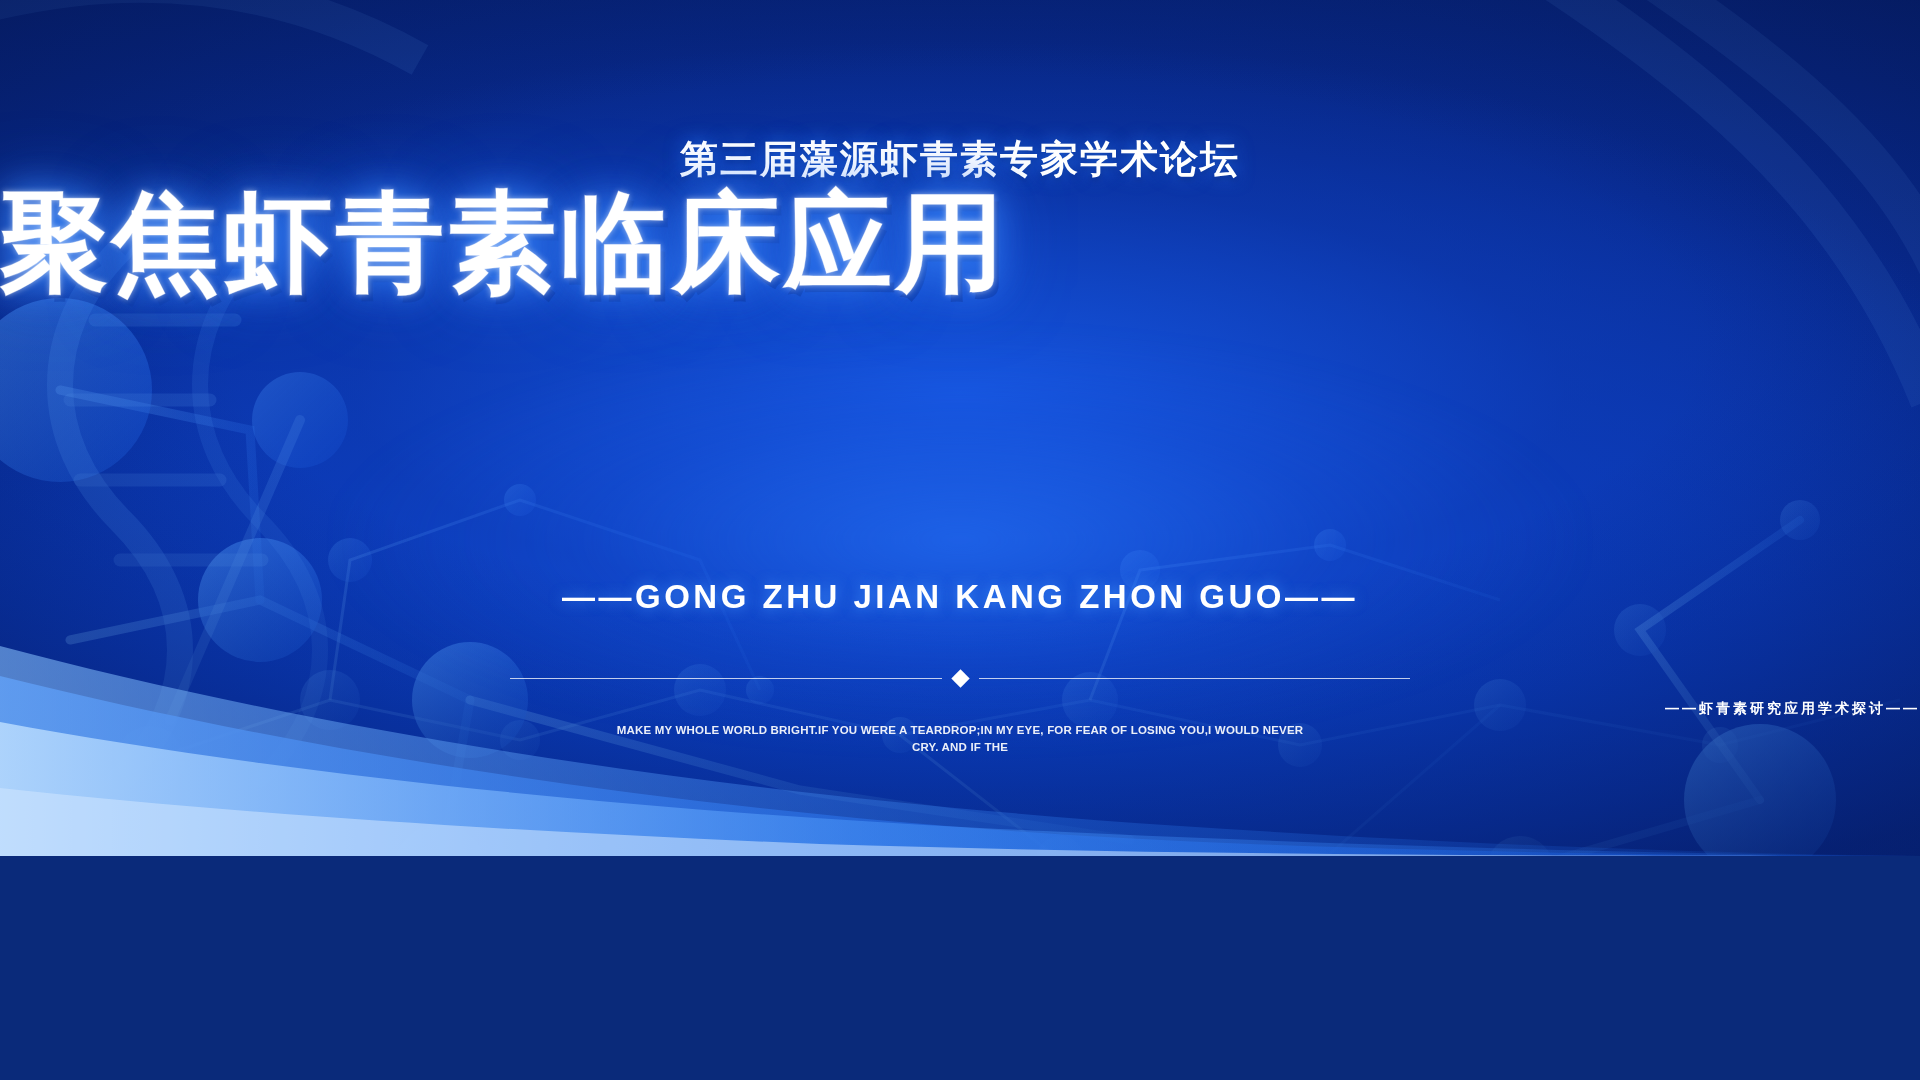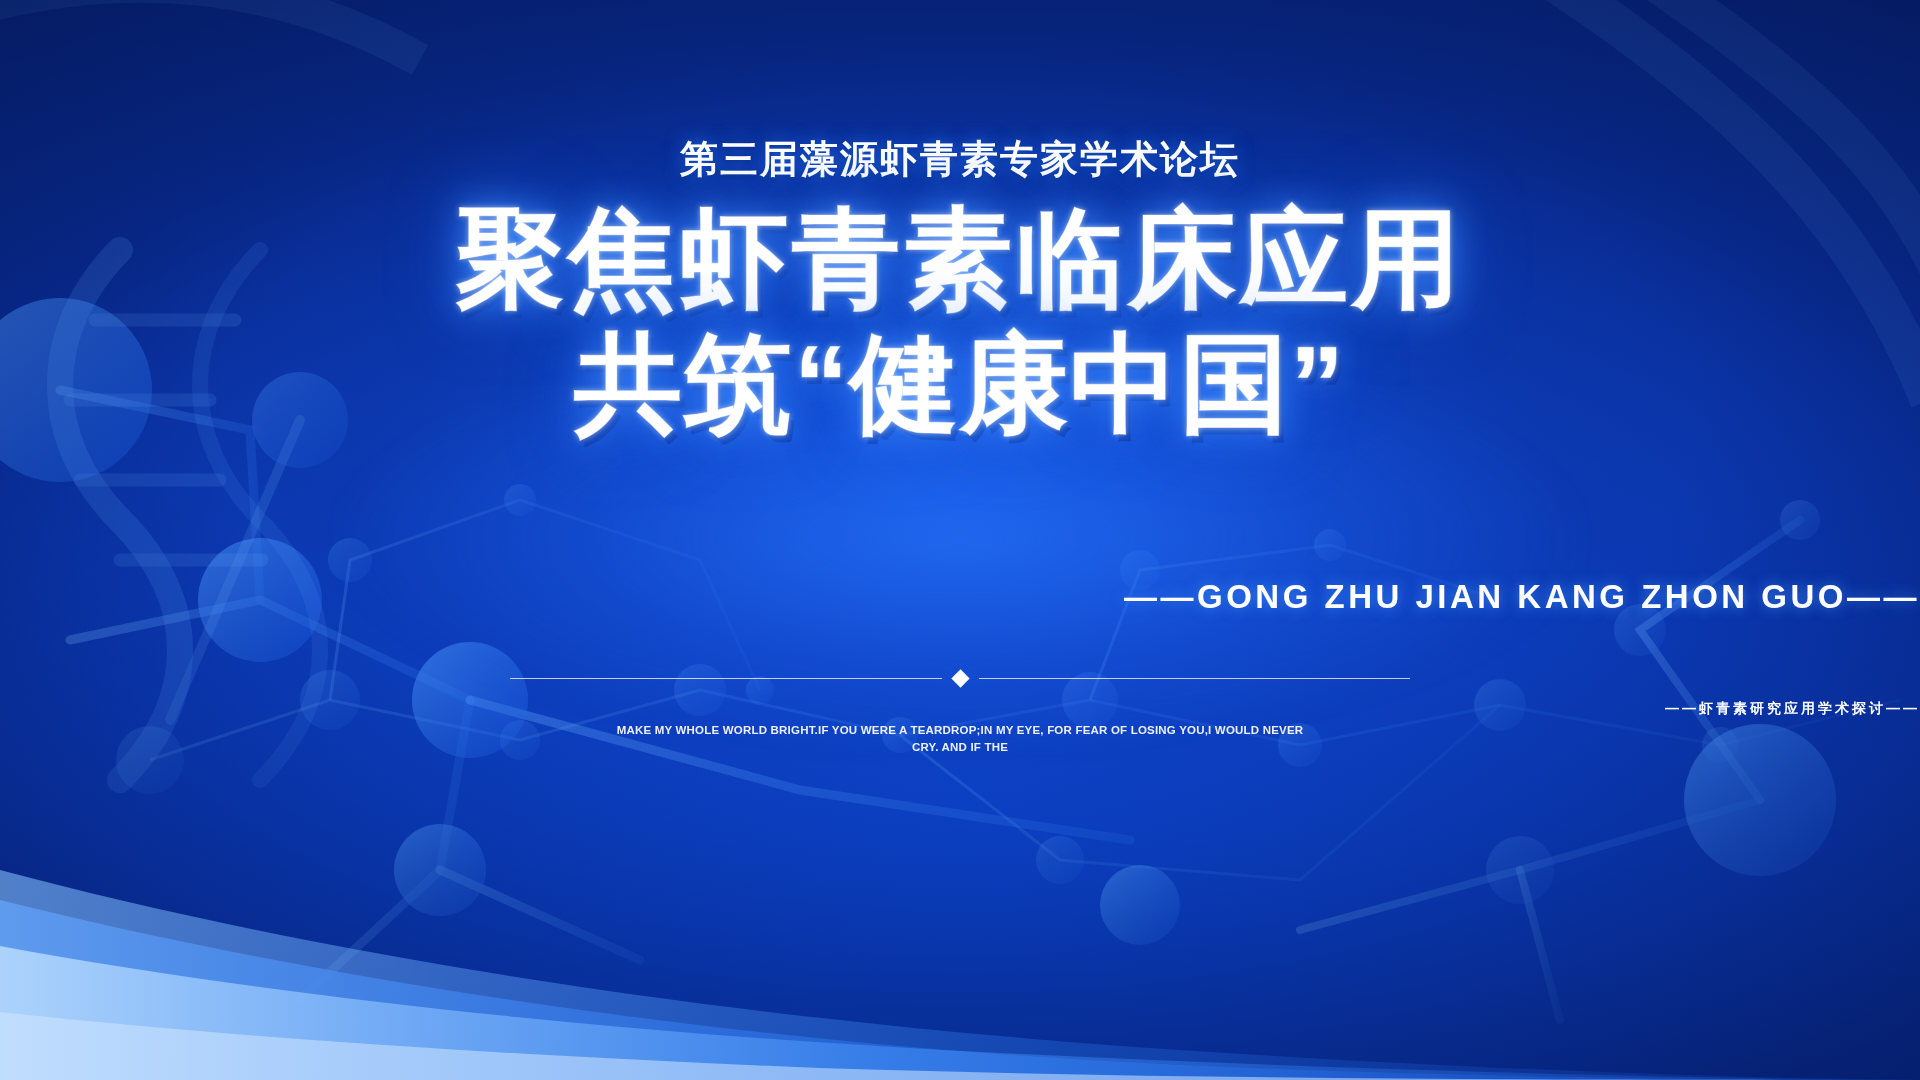--- a/index.html
+++ b/index.html
@@ -6,21 +6,21 @@
     margin: 0;
     padding: 0;
     background: #0a2a7a;
   }
   body {
     font-family: "Liberation Sans", sans-serif;
   }
   .stage {
     position: relative;
     width: 1920px;
-    height: 1080px;
+    height: 856px;
     overflow: hidden;
     background:
       radial-gradient(ellipse 70% 55% at 50% 46%, rgba(22,86,224,0.95) 0%, rgba(14,60,180,0.55) 45%, rgba(9,36,120,0.0) 75%),
       radial-gradient(ellipse 120% 90% at 50% 75%, #0b46d6 0%, #0a39b8 35%, #082a90 65%, #06206e 100%),
       linear-gradient(180deg, #061b5e 0%, #0a2f9e 32%, #0b45cf 62%, #0a3cc0 100%);
   }
 
   
   .bg-layer {
     position: absolute;
@@ -58,44 +58,44 @@
     text-align: center;
     color: #ffffff;
     font-size: 38px;
     font-weight: 700;
     letter-spacing: 2px;
     text-shadow: 0 0 18px rgba(40,120,255,0.9), 0 2px 6px rgba(0,20,80,0.6);
   }
 
   .title-block {
     position: absolute;
-    top: 196px;
+    top: 180px;
     left: 0; right: 0;
-    text-align: center;
+    text-align: left;
   }
   .title-line {
     color: #ffffff;
     font-weight: 900;
     font-size: 108px;
     line-height: 1.16;
     letter-spacing: 4px;
     text-shadow:
       0 0 6px rgba(255,255,255,0.55),
       0 0 34px rgba(60,140,255,1),
       0 0 70px rgba(40,110,250,0.85),
       5px 7px 0 rgba(8,40,140,0.55);
     -webkit-text-stroke: 1px rgba(255,255,255,0.35);
   }
   .title-line-2 { letter-spacing: 2px; }
 
   .pinyin {
     position: absolute;
     top: 578px;
     left: 0; right: 0;
-    text-align: right;
+    text-align: center;
     color: #ffffff;
     font-size: 33px;
     font-weight: 700;
     letter-spacing: 3.5px;
     text-shadow: 0 0 14px rgba(70,150,255,0.8);
   }
 
   .divider {
     position: absolute;
     top: 672px;
@@ -271,21 +271,20 @@
       <path d="M0,262 C240,288 520,306 820,318 C1200,330 1600,330 1920,330 L1920,330 L0,330 Z" fill="#cfe6ff" opacity="0.55"></path>
     </svg>
   </div>
 
   <div class="content">
 
     <div class="eyebrow">第三届藻源虾青素专家学术论坛</div>
 
     <div class="title-block">
       <div class="title-line">聚焦虾青素临床应用</div>
-      <div class="title-line title-line-2">共筑“健康中国”</div>
     </div>
 
     <div class="pinyin">——GONG ZHU JIAN KANG ZHON GUO——</div>
 
     <div class="divider">
       <span class="rule"></span>
       <span class="diamond"></span>
       <span class="rule"></span>
     </div>
 

